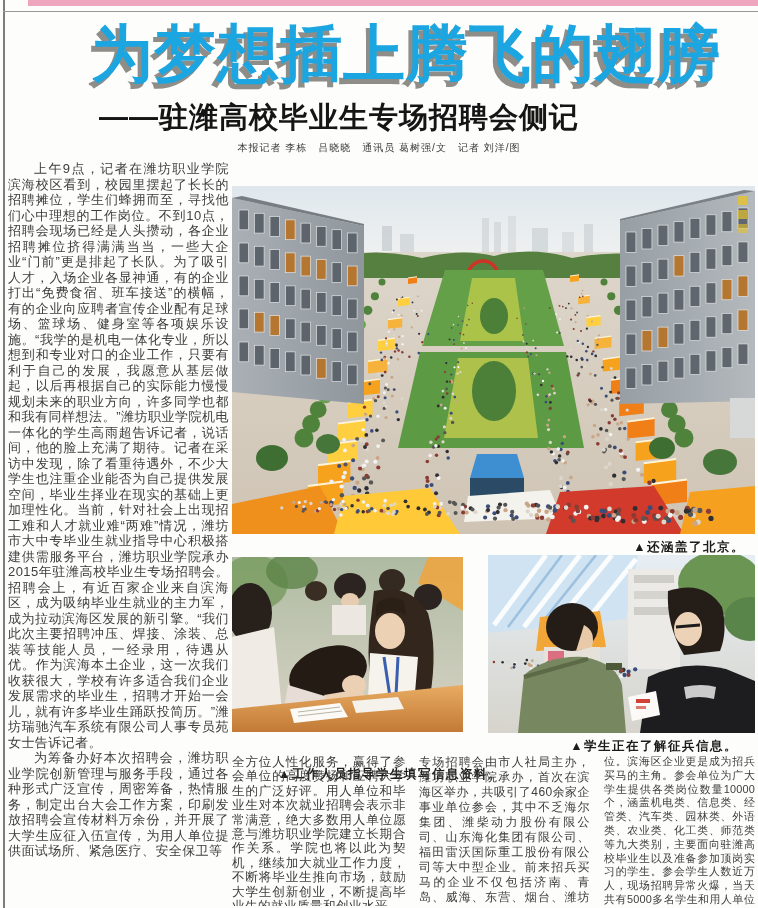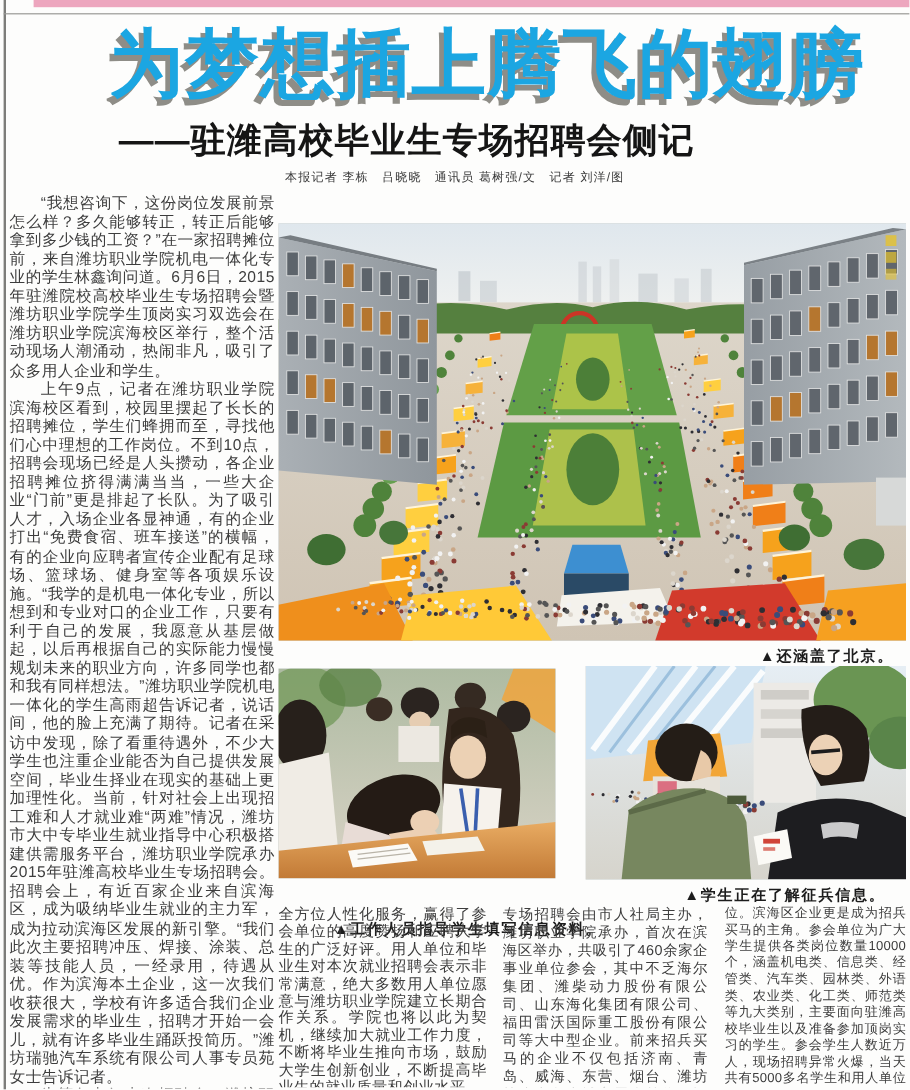--- a/index.html
+++ b/index.html
@@ -57,21 +57,20 @@
 
 <div class="frame-left"></div>
 <div class="frame-top"></div>
 <div class="strip-pink"></div>
 
 <div class="headline">为梦想插上腾飞的翅膀</div>
 <div class="subtitle">——驻潍高校毕业生专场招聘会侧记</div>
 <div class="byline">本报记者 李栋　吕晓晓　通讯员 葛树强/文　记者 刘洋/图</div>
 
 <div class="coltext" id="col1">
-  <p>“我想咨询下，这份岗位发展前景怎么样？多久能够转正，转正后能够拿到多少钱的工资？”在一家招聘摊位前，来自潍坊职业学院机电一体化专业的学生林鑫询问道。6月6日，2015年驻潍院校高校毕业生专场招聘会暨潍坊职业学院学生顶岗实习双选会在潍坊职业学院滨海校区举行，整个活动现场人潮涌动，热闹非凡，吸引了众多用人企业和学生。</p>
   <p>上午9点，记者在潍坊职业学院滨海校区看到，校园里摆起了长长的招聘摊位，学生们蜂拥而至，寻找他们心中理想的工作岗位。不到10点，招聘会现场已经是人头攒动，各企业招聘摊位挤得满满当当，一些大企业“门前”更是排起了长队。为了吸引人才，入场企业各显神通，有的企业打出“免费食宿、班车接送”的横幅，有的企业向应聘者宣传企业配有足球场、篮球场、健身室等各项娱乐设施。“我学的是机电一体化专业，所以想到和专业对口的企业工作，只要有利于自己的发展，我愿意从基层做起，以后再根据自己的实际能力慢慢规划未来的职业方向，许多同学也都和我有同样想法。”潍坊职业学院机电一体化的学生高雨超告诉记者，说话间，他的脸上充满了期待。记者在采访中发现，除了看重待遇外，不少大学生也注重企业能否为自己提供发展空间，毕业生择业在现实的基础上更加理性化。当前，针对社会上出现招工难和人才就业难“两难”情况，潍坊市大中专毕业生就业指导中心积极搭建供需服务平台，潍坊职业学院承办2015年驻潍高校毕业生专场招聘会。招聘会上，有近百家企业来自滨海区，成为吸纳毕业生就业的主力军，成为拉动滨海区发展的新引擎。“我们此次主要招聘冲压、焊接、涂装、总装等技能人员，一经录用，待遇从优。作为滨海本土企业，这一次我们收获很大，学校有许多适合我们企业发展需求的毕业生，招聘才开始一会儿，就有许多毕业生踊跃投简历。”潍坊瑞驰汽车系统有限公司人事专员苑女士告诉记者。</p>
   <p>为筹备办好本次招聘会，潍坊职业学院创新管理与服务手段，通过各种形式广泛宣传，周密筹备，热情服务，制定出台大会工作方案，印刷发放招聘会宣传材料万余份，并开展了大学生应征入伍宣传，为用人单位提供面试场所、紧急医疗、安全保卫等</p>
 </div>
 
 <div class="photo" id="photo-main">
   <svg viewBox="0 0 523 348" preserveAspectRatio="none">
     <defs>
       <linearGradient id="sky" x1="0" y1="0" x2="0" y2="1">
         <stop offset="0" stop-color="#dfe7ed"></stop>
           <stop offset="1" stop-color="#f4f4f1"></stop>

